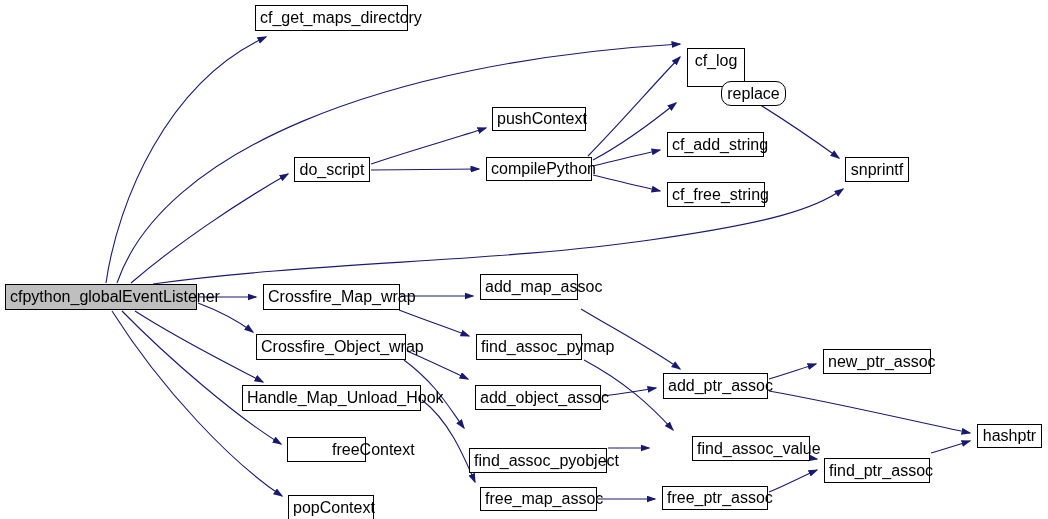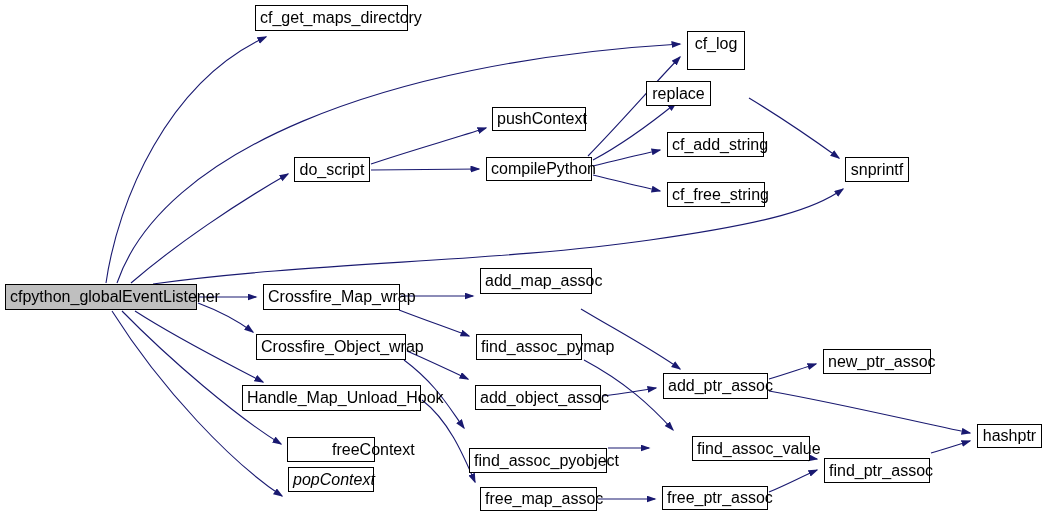--- a/index.html
+++ b/index.html
@@ -83,38 +83,38 @@
       <path d="M769,391 C842,404 912,421 970,433" class="edge" marker-end="url(#arrow)"></path>
       <path d="M608,448 L649,448" class="edge" marker-end="url(#arrow)"></path>
       <path d="M775,453 C790,455 803,457 817,459" class="edge" marker-end="url(#arrow)"></path>
       <path d="M598,499 L655,499" class="edge" marker-end="url(#arrow)"></path>
       <path d="M769,492 C786,485 801,477 817,470" class="edge" marker-end="url(#arrow)"></path>
       <path d="M931,453 C945,449 957,445 970,441" class="edge" marker-end="url(#arrow)"></path>
     </svg>
   <div id="nodes">
       <div class="node highlight" style="left: 5px; top: 284px; width: 192px; height: 26px; line-height: 24px;">cfpython_globalEventListener</div>
       <div class="node" style="left: 255px; top: 5px; width: 153px; height: 26px; line-height: 24px;">cf_get_maps_directory</div>
-      <div class="node" style="left: 687px; top: 31px; width: 58px; height: 39px; line-height: 23px;">cf_log</div>
-      <div class="node" style="left: 646px; top: 81px; width: 65px; height: 25px; line-height: 23px;">replace</div>
+      <div class="node" style="left: 687px; top: 48px; width: 58px; height: 39px; line-height: 23px;">cf_log</div>
+      <div class="node" style="left: 721px; top: 81px; width: 65px; height: 25px; line-height: 23px; border-radius: 10px;">replace</div>
       <div class="node" style="left: 492px; top: 107px; width: 94px; height: 24px; line-height: 22px;">pushContext</div>
       <div class="node" style="left: 294px; top: 157px; width: 76px; height: 25px; line-height: 23px;">do_script</div>
       <div class="node" style="left: 486px; top: 157px; width: 106px; height: 24px; line-height: 22px;">compilePython</div>
       <div class="node" style="left: 667px; top: 132px; width: 97px; height: 25px; line-height: 23px;">cf_add_string</div>
       <div class="node" style="left: 845px; top: 157px; width: 64px; height: 25px; line-height: 23px;">snprintf</div>
       <div class="node" style="left: 667px; top: 182px; width: 98px; height: 25px; line-height: 23px;">cf_free_string</div>
       <div class="node" style="left: 263px; top: 284px; width: 137px; height: 26px; line-height: 24px;">Crossfire_Map_wrap</div>
-      <div class="node" style="left: 480px; top: 268px; width: 112px; height: 26px; line-height: 24px;">add_map_assoc</div>
+      <div class="node" style="left: 480px; top: 274px; width: 98px; height: 26px; line-height: 24px;">add_map_assoc</div>
       <div class="node" style="left: 256px; top: 334px; width: 150px; height: 26px; line-height: 24px;">Crossfire_Object_wrap</div>
       <div class="node" style="left: 476px; top: 334px; width: 106px; height: 26px; line-height: 24px;">find_assoc_pymap</div>
       <div class="node" style="left: 663px; top: 373px; width: 105px; height: 26px; line-height: 24px;">add_ptr_assoc</div>
       <div class="node" style="left: 823px; top: 349px; width: 108px; height: 25px; line-height: 23px;">new_ptr_assoc</div>
       <div class="node" style="left: 242px; top: 385px; width: 179px; height: 26px; line-height: 24px;">Handle_Map_Unload_Hook</div>
       <div class="node" style="left: 475px; top: 385px; width: 126px; height: 25px; line-height: 23px;">add_object_assoc</div>
-      <div class="node" style="left: 287px; top: 437px; width: 88px; height: 25px; line-height: 23px; padding-left: 44px;">freeContext</div>
+      <div class="node" style="left: 287px; top: 437px; width: 79px; height: 25px; line-height: 23px; padding-left: 44px;">freeContext</div>
       <div class="node" style="left: 469px; top: 448px; width: 138px; height: 25px; line-height: 23px;">find_assoc_pyobject</div>
       <div class="node" style="left: 656px; top: 436px; width: 118px; height: 25px; line-height: 23px; margin-left: 36px;">find_assoc_value</div>
       <div class="node" style="left: 824px; top: 458px; width: 106px; height: 25px; line-height: 23px;">find_ptr_assoc</div>
       <div class="node" style="left: 977px; top: 424px; width: 65px; height: 24px; line-height: 22px;">hashptr</div>
-      <div class="node" style="left: 288px; top: 467px; width: 86px; height: 25px; line-height: 23px; font-style: italic;">popContext</div>
+      <div class="node" style="left: 288px; top: 495px; width: 86px; height: 25px; line-height: 23px;">popContext</div>
       <div class="node" style="left: 480px; top: 487px; width: 117px; height: 24px; line-height: 22px;">free_map_assoc</div>
       <div class="node" style="left: 662px; top: 486px; width: 106px; height: 24px; line-height: 22px;">free_ptr_assoc</div>
     </div>
 </div>
 
 </body></html>

